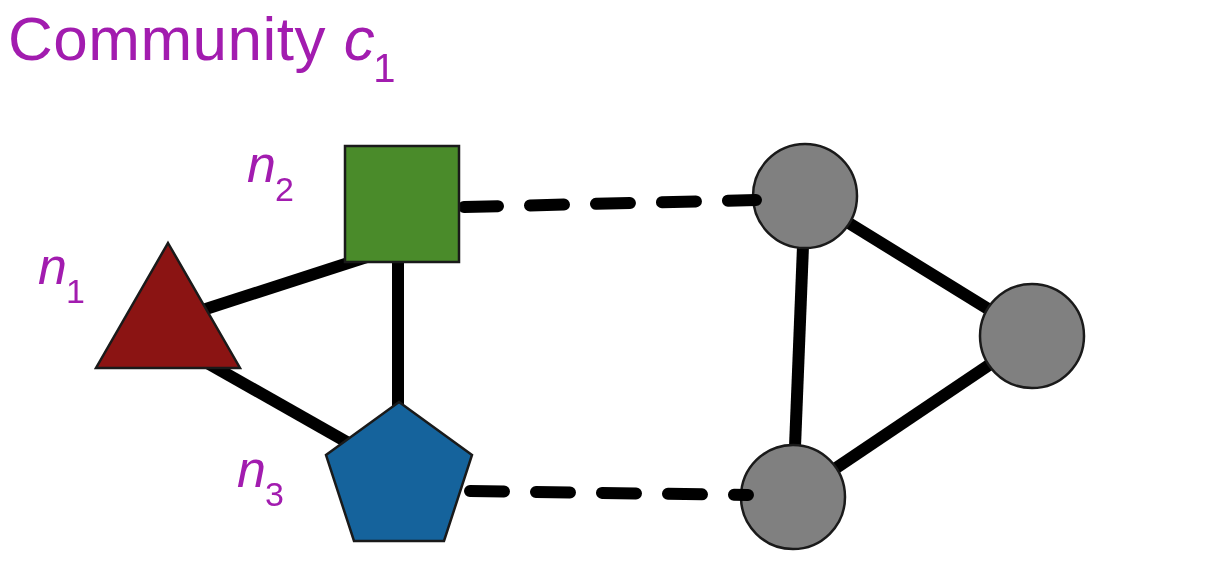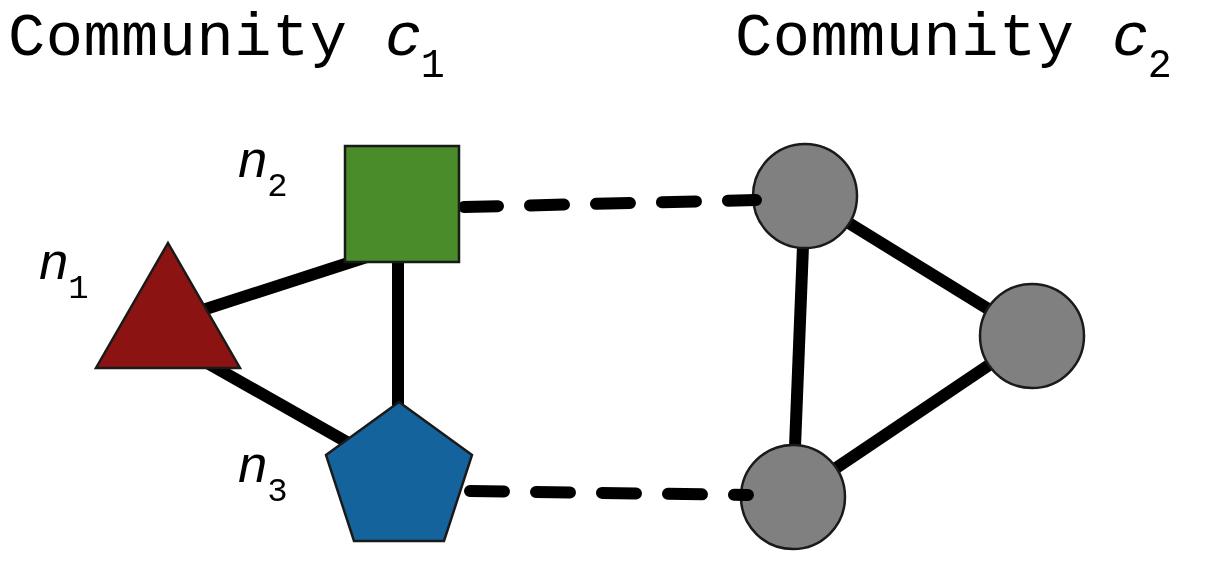--- a/index.html
+++ b/index.html
@@ -22,22 +22,22 @@
   }
   #graph-svg {
     position: absolute;
     left: 0;
     top: 0;
     width: 1208px;
     height: 568px;
   }
   .label-text {
     position: absolute;
-    color: #000000;
-    font-family: Liberation Mono, monospace;
+    color: #a21caf;
+    font-family: Liberation Sans, sans-serif;
     white-space: nowrap;
     line-height: 1;
     user-select: none;
   }
   .community-title {
     font-size: 62px;
     letter-spacing: 0.5px;
   }
   .community-title .ital {
     font-style: italic;
@@ -61,21 +61,21 @@
     font-size: 34px;
     vertical-align: sub;
     position: relative;
     top: 8px;
     left: -1px;
     font-style: normal;
   }
   #title-c1 { left: 8px;   top: 8px; }
   #title-c2 { left: 735px; top: 8px; }
   #label-n1 { left: 38px;  top: 240px; }
-  #label-n2 { left: 237px; top: 138px; }
+  #label-n2 { left: 247px; top: 138px; }
   #label-n3 { left: 237px; top: 443px; }
 </style>
 </head>
 <body>
 
 <div id="stage">
 
   <svg id="graph-svg" viewBox="0 0 1208 568">
 
     <g>
@@ -106,23 +106,20 @@
       <rect x="345" y="146" width="114" height="116" fill="#4a8b2a" stroke="#1a1a1a" stroke-width="2.5"></rect>
       <polygon points="399,402 472,455 444,541 354,541 326,455" fill="#15639c" stroke="#1a1a1a" stroke-width="2.5" stroke-linejoin="miter"></polygon>
     </g>
 
   </svg>
 
   <div class="label-text community-title" id="title-c1">
     <span>Community</span><span>&nbsp;</span><span class="ital">c</span><span class="sub">1</span>
   </div>
 
-  <div class="label-text community-title" id="title-c2">
-    <span>Community</span><span>&nbsp;</span><span class="ital">c</span><span class="sub">2</span>
-  </div>
 
   <div class="label-text node-label" id="label-n1">
     <span class="ital">n</span><span class="sub">1</span>
   </div>
 
   <div class="label-text node-label" id="label-n2">
     <span class="ital">n</span><span class="sub">2</span>
   </div>
 
   <div class="label-text node-label" id="label-n3">

